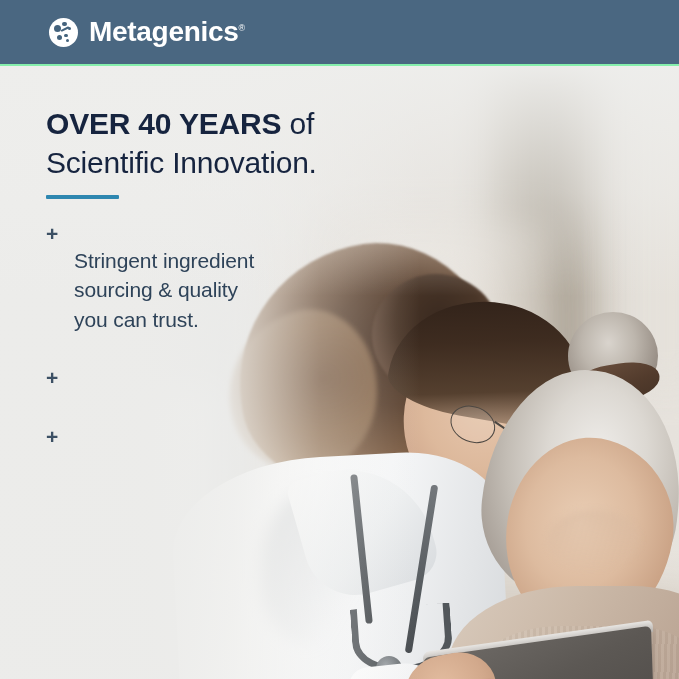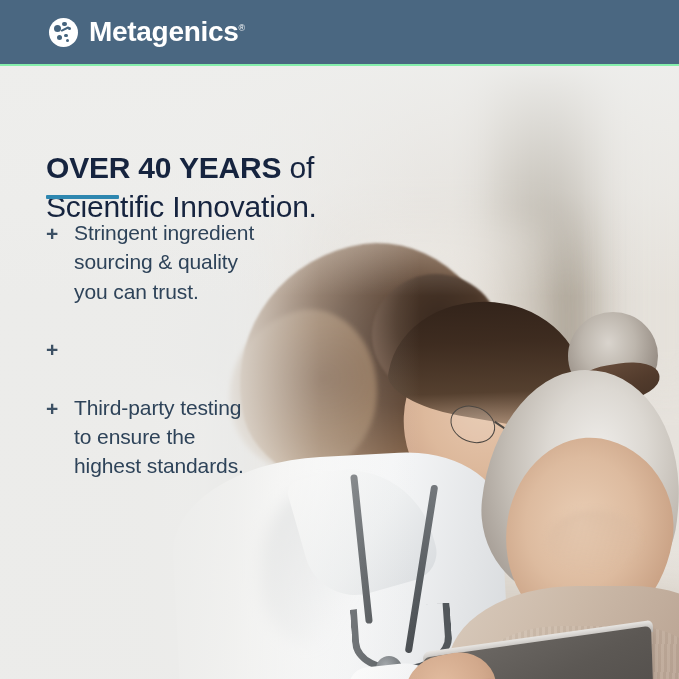--- a/index.html
+++ b/index.html
@@ -403,21 +403,20 @@
     z-index: 30;
   }
   .headline {
     position: absolute;
     left: 46px;
     top: 38px;
     color: #16243f;
     font-size: 30px;
     line-height: 1.30;
     letter-spacing: -0.2px;
-    margin-top: 44px;
   }
   .headline .hl-strong {
     font-weight: bold;
   }
   .headline .hl-light {
     font-weight: normal;
   }
   .headline .hl-line2 {
     font-weight: normal;
     display: block;
@@ -452,20 +451,21 @@
     font-weight: bold;
     line-height: 1.40;
     padding-top: 1px;
   }
   .bullet-text {
     color: #2e4359;
     font-size: 21px;
     line-height: 1.40;
     letter-spacing: -0.1px;
     white-space: pre-line;
+    margin-top: 28px;
   }
 </style>
 </head>
 <body>
 
 <div class="ad">
 
   <div class="header">
     <div class="header-inner">
       <span class="logo-mark">
@@ -543,21 +543,18 @@
 sourcing &amp; quality
 you can trust.</span>
       </div>
 
       <div class="bullet">
         <span class="bullet-mark">+</span>
       </div>
 
       <div class="bullet">
         <span class="bullet-mark">+</span>
-        <span class="bullet-text">Third-party testing
-to ensure the
-highest standards.</span>
       </div>
 
     </div>
   </div>
 
 </div>
 
 </body></html>

